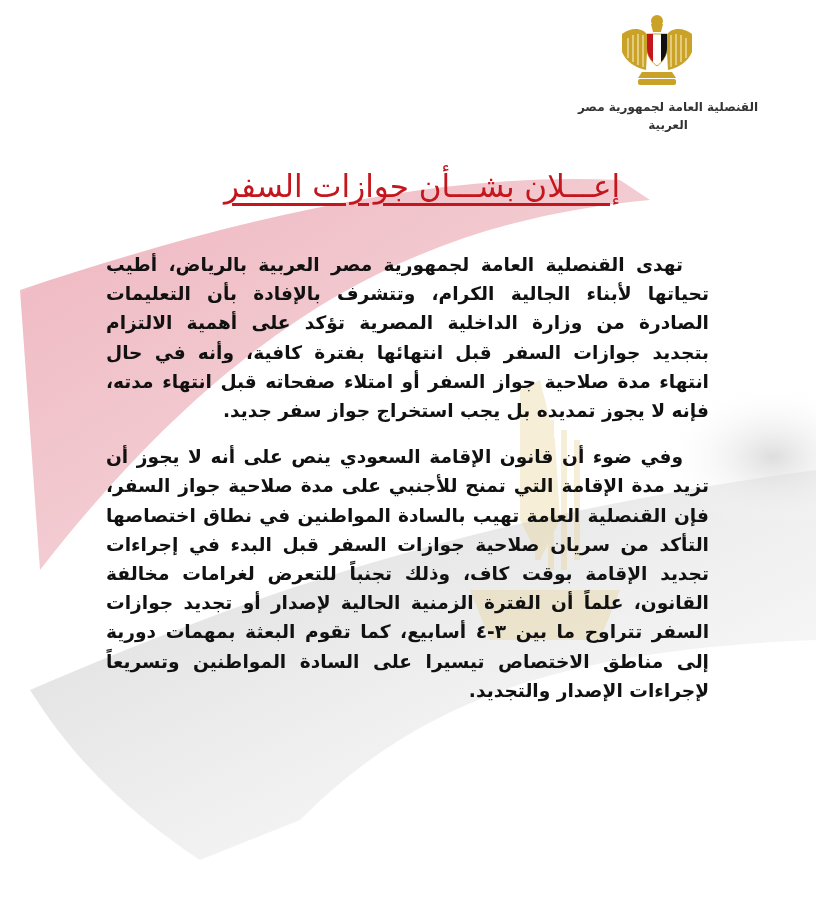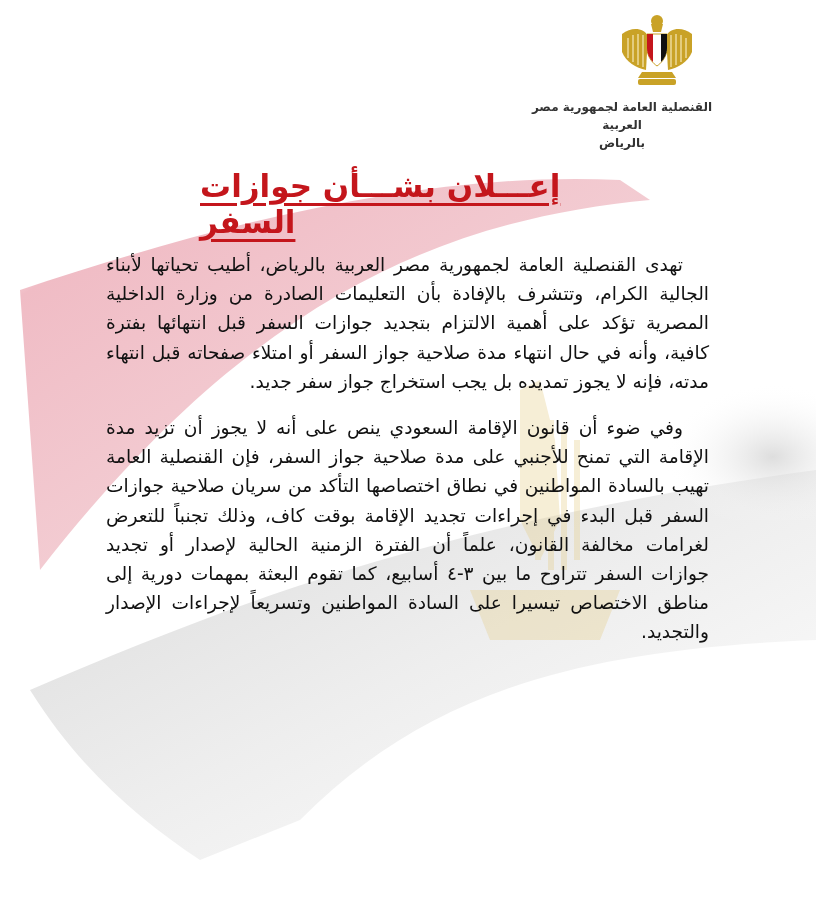--- a/index.html
+++ b/index.html
@@ -1,40 +1,40 @@
 <!DOCTYPE html>
 <html><head>
   <meta charset="utf-8">
   <style>
     html, body { margin: 0; padding: 0; }
     body {
       width: 816px; height: 911px; overflow: hidden;
       background: #ffffff; position: relative;
       font-family: "DejaVu Sans", "Liberation Sans", sans-serif;
     }
-    .page { position: absolute; left: 0; top: 0; width: 760px; height: 911px; }
+    .page { position: absolute; left: 0; top: 0; width: 760px; height: 911px; padding-left: 46px; }
     .flag-bg { position: absolute; left: 0; top: 0; width: 816px; height: 911px; z-index: 0; }
     .emblem { position: absolute; left: 620px; top: 12px; width: 74px; height: 76px; z-index: 2; }
     .header-text {
       position: absolute; right: 28px; top: 98px; width: 220px;
       direction: rtl; text-align: center; z-index: 2;
       font-size: 12px; line-height: 18px; color: #333; font-weight: bold;
     }
     .title {
-      position: absolute; left: 200px; top: 168px; width: 420px; text-align: left;
+      position: absolute; left: 200px; top: 168px; width: 420px; text-align: right;
       direction: rtl; z-index: 2;
       font-family: "DejaVu Sans", "Liberation Sans", sans-serif;
-      font-size: 31px; font-weight: bold; color: #c4161c;
+      font-size: 31px; font-weight: normal; color: #c4161c;
       text-decoration: underline; text-decoration-thickness: 3px; text-underline-offset: 6px;
     }
     .body-text {
       position: absolute; left: 106px; top: 250px; width: 603px; z-index: 2;
       direction: rtl; text-align: justify; text-align-last: right;
       font-family: "DejaVu Sans", "Liberation Sans", sans-serif;
-      font-size: 18.6px; font-weight: normal; line-height: 29.2px; color: #111;
+      font-size: 18.6px; font-weight: bold; line-height: 29.2px; color: #111;
     }
     .body-text p { margin: 0 0 17px 0; text-indent: 26px; }
   </style>
 </head>
 <body>
 
 <div class="page">
 
   <svg class="flag-bg" viewBox="0 0 816 911">
     <defs>
@@ -89,21 +89,20 @@
         <line x1="56" y1="22" x2="56" y2="53"></line>
         <line x1="51" y1="23" x2="51" y2="55"></line>
     </g>
     <path d="M27 22 L47 22 L47 36 C 47 46, 40 52, 37 54 C 34 52, 27 46, 27 36 Z" fill="#ffffff" stroke="#c9a227" stroke-width="1"></path>
     <path d="M27 22 L33 22 L33 50 C 30 47, 27 42, 27 36 Z" fill="#c4161c"></path>
     <path d="M41 22 L47 22 L47 36 C 47 42, 44 47, 41 50 Z" fill="#111111"></path>
   </svg>
 
   <div class="header-text">
     <div>القنصلية العامة لجمهورية مصر العربية</div>
-    <div>بالرياض</div>
   </div>
 
   <div class="title">إعـــلان بشـــأن جوازات السفر</div>
 
   <div class="body-text">
     <p>تهدى القنصلية العامة لجمهورية مصر العربية بالرياض، أطيب تحياتها لأبناء الجالية الكرام، وتتشرف بالإفادة بأن التعليمات الصادرة من وزارة الداخلية المصرية تؤكد على أهمية الالتزام بتجديد جوازات السفر قبل انتهائها بفترة كافية، وأنه في حال انتهاء مدة صلاحية جواز السفر أو امتلاء صفحاته قبل انتهاء مدته، فإنه لا يجوز تمديده بل يجب استخراج جواز سفر جديد.</p>
     <p>وفي ضوء أن قانون الإقامة السعودي ينص على أنه لا يجوز أن تزيد مدة الإقامة التي تمنح للأجنبي على مدة صلاحية جواز السفر، فإن القنصلية العامة تهيب بالسادة المواطنين في نطاق اختصاصها التأكد من سريان صلاحية جوازات السفر قبل البدء في إجراءات تجديد الإقامة بوقت كاف، وذلك تجنباً للتعرض لغرامات مخالفة القانون، علماً أن الفترة الزمنية الحالية لإصدار أو تجديد جوازات السفر تتراوح ما بين ٣-٤ أسابيع، كما تقوم البعثة بمهمات دورية إلى مناطق الاختصاص تيسيرا على السادة المواطنين وتسريعاً لإجراءات الإصدار والتجديد.</p>
   </div>
 
 </div>

